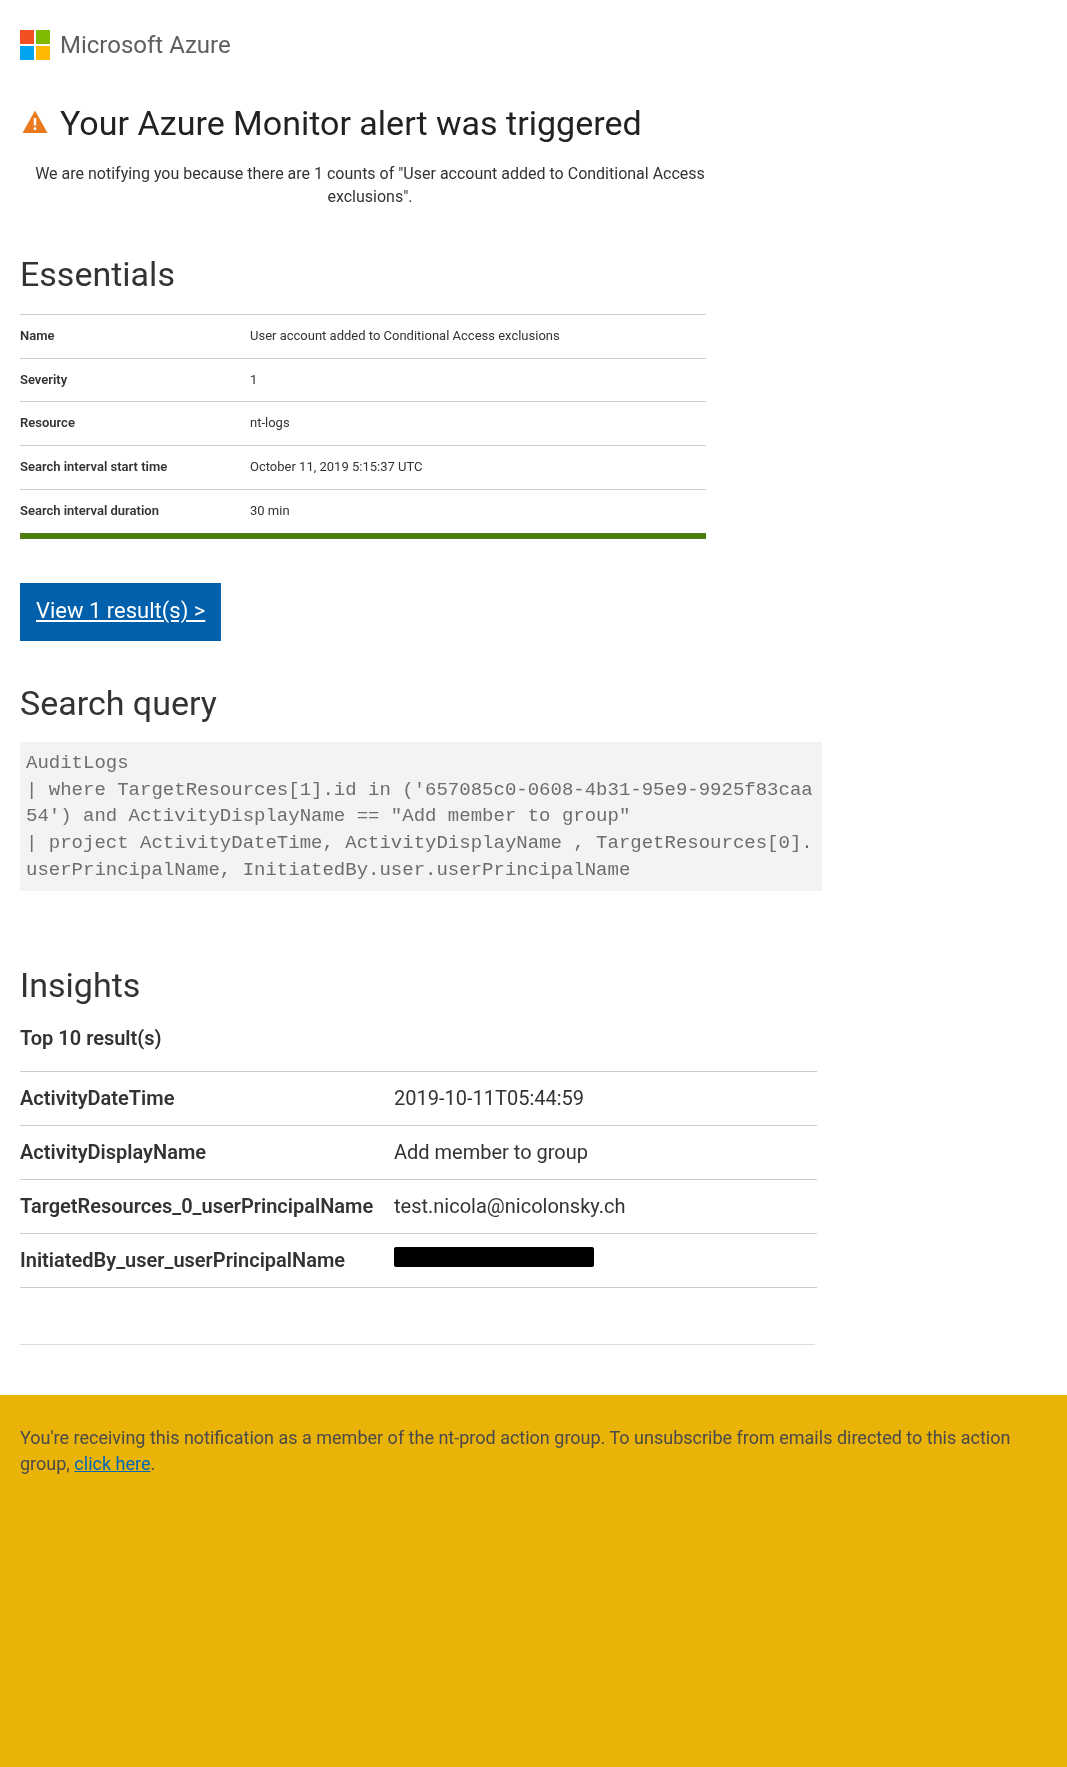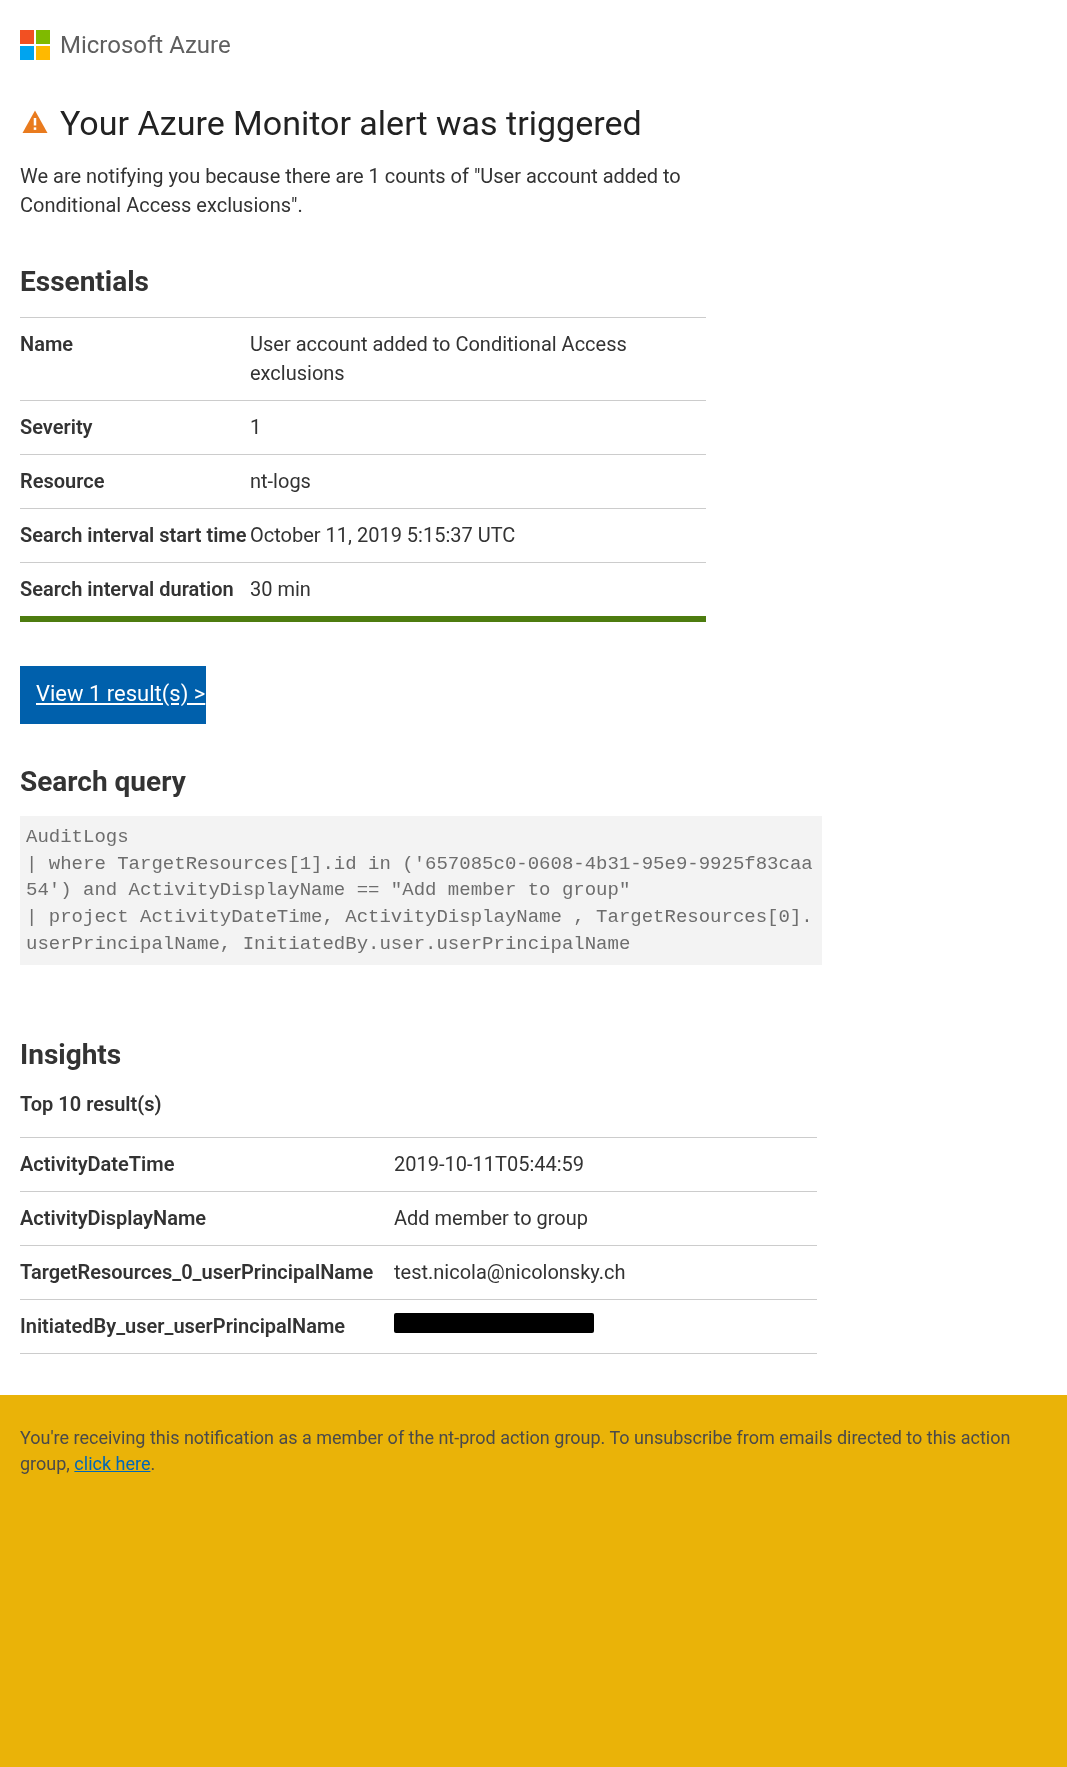--- a/index.html
+++ b/index.html
@@ -52,61 +52,62 @@
     margin-bottom: 14px;
   }
   .warn-icon svg { display: block; }
   h1.page-title {
     font-size: 34px;
     font-weight: 400;
     margin: 0;
     color: #222;
   }
   .intro {
-    font-size: 20px;
+    font-size: 16px;
     color: #333;
     max-width: 700px;
     margin-bottom: 42px;
+    text-align: center;
   }
 
   h2.section {
-    font-size: 28px;
-    font-weight: 700;
+    font-size: 34px;
+    font-weight: 400;
     color: #333;
     margin: 0 0 14px 0;
   }
   .essentials {
     width: 686px;
     border-collapse: collapse;
     margin-bottom: 44px;
   }
   .essentials tr {
     border-top: 1px solid #ccc;
   }
   .essentials tr:last-child {
     border-bottom: 6px solid #4d7c0f;
   }
   .essentials td {
     padding: 12px 0;
     vertical-align: top;
-    font-size: 20px;
+    font-size: 13px;
     color: #333;
     margin-left: 44px;
   }
   .essentials td.k {
     width: 230px;
     font-weight: 600;
   }
 
   .view-btn {
     display: inline-block;
     background: #0060ac;
     color: #fff;
     font-size: 22px;
-    padding: 12px 1px 14px 16px;
+    padding: 12px 16px 14px 16px;
     text-decoration: underline;
     cursor: pointer;
     margin-bottom: 38px;
   }
 
   .query-box {
     background: #f3f3f3;
     font-family: "Consolas", "Courier New", monospace;
     font-size: 19px;
     line-height: 1.4;

